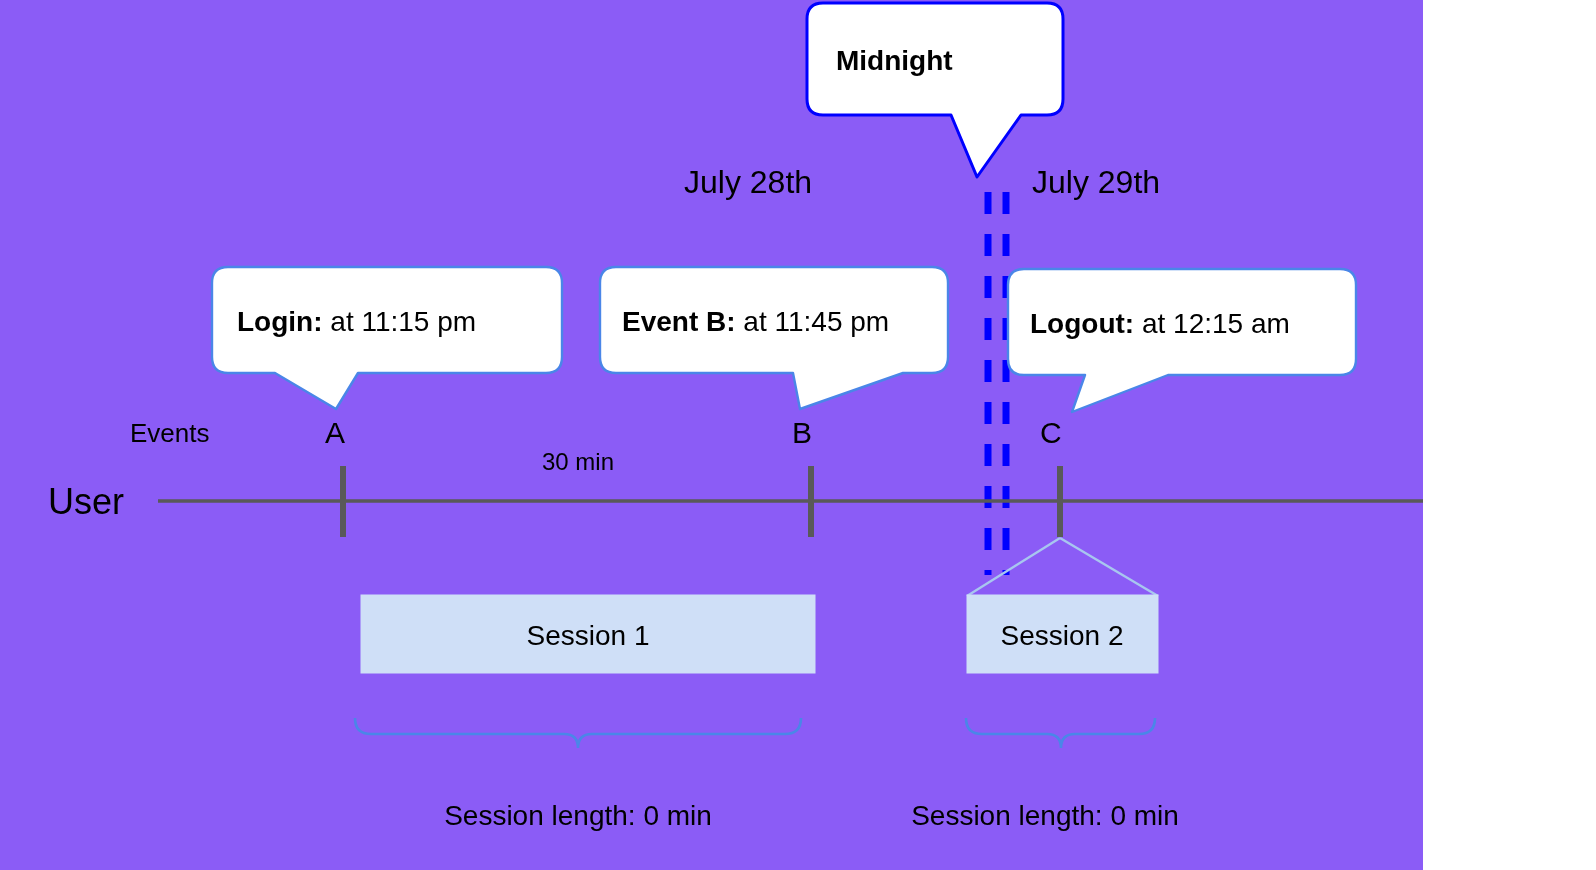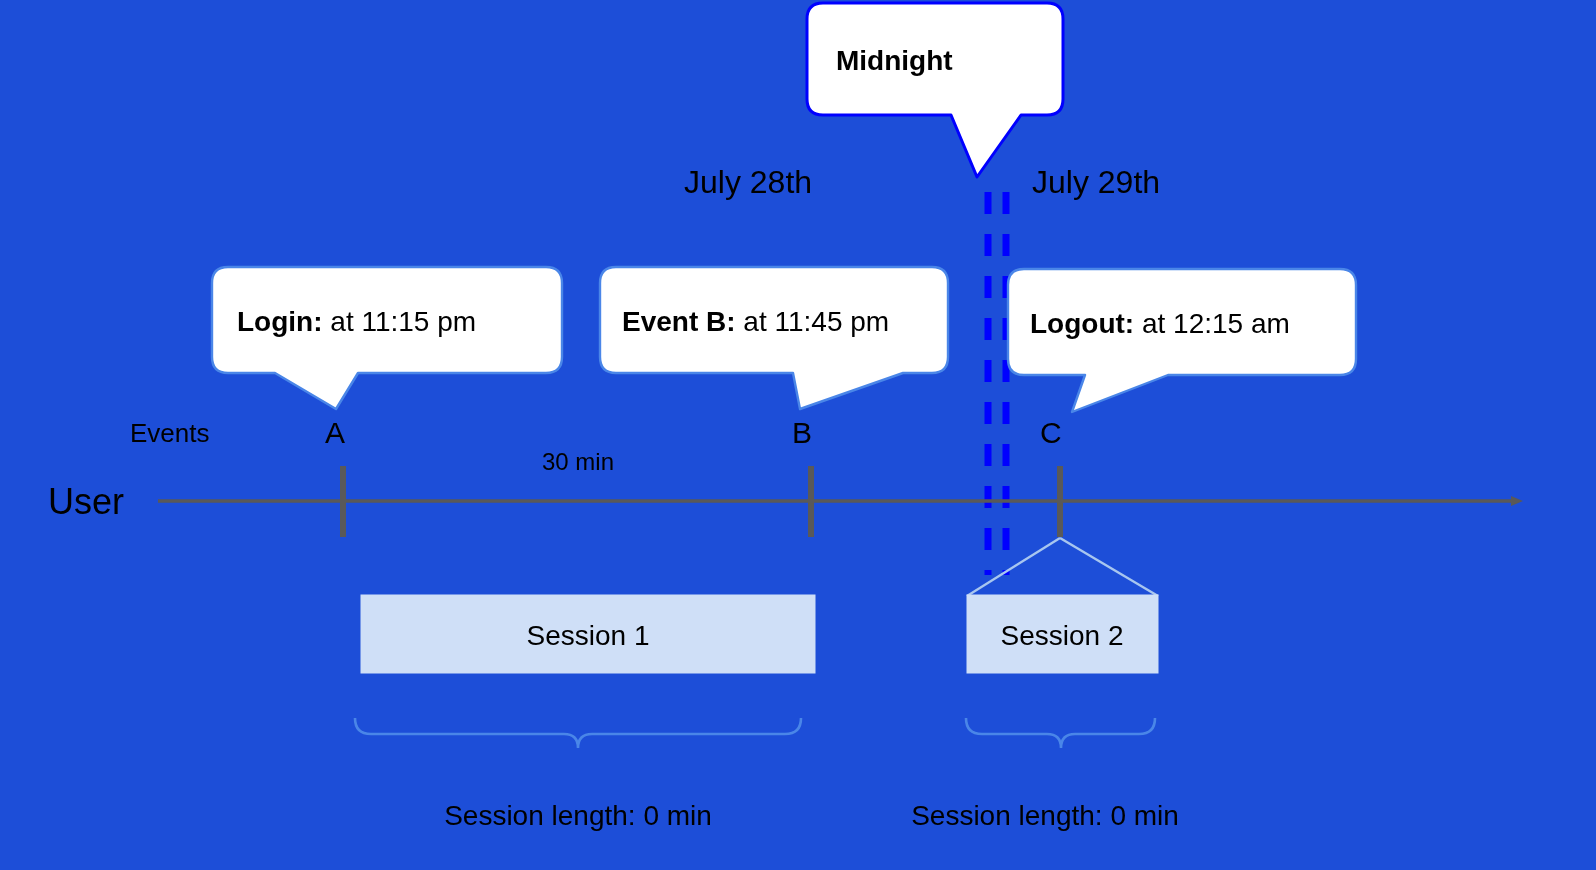--- a/index.html
+++ b/index.html
@@ -6,23 +6,23 @@
     margin: 0;
     padding: 0;
     background: #ffffff;
   }
   body {
     font-family: "Liberation Sans", sans-serif;
     color: #000000;
   }
   #stage {
     position: relative;
-    width: 1596px;
+    width: 1423px;
     height: 870px;
-    background: #1d4ed8;
+    background: #8b5cf6;
     overflow: hidden;
     text-decoration: underline;
   }
   #diagram-svg {
     position: absolute;
     left: 0;
     top: 0;
     width: 1596px;
     height: 870px;
   }

